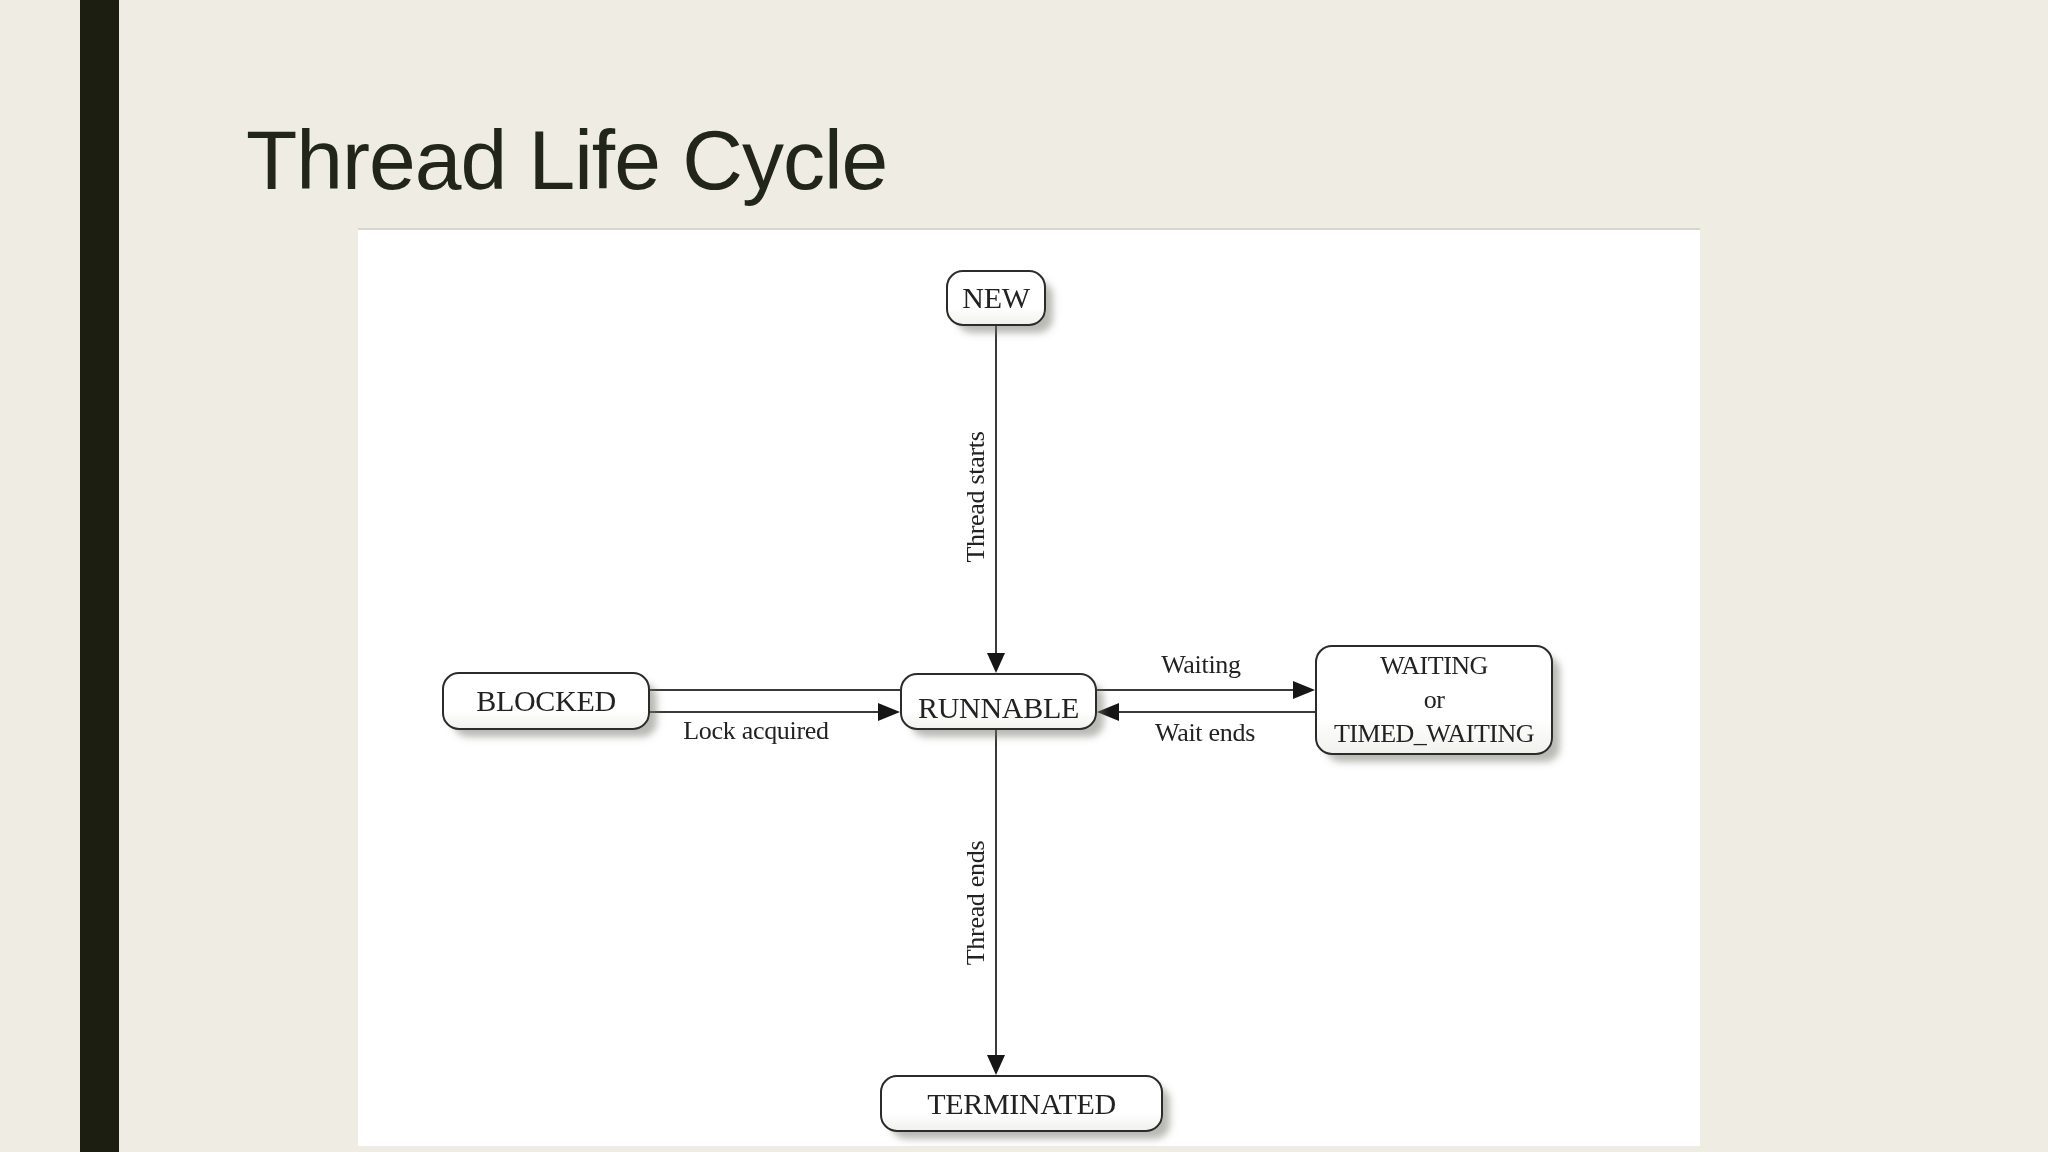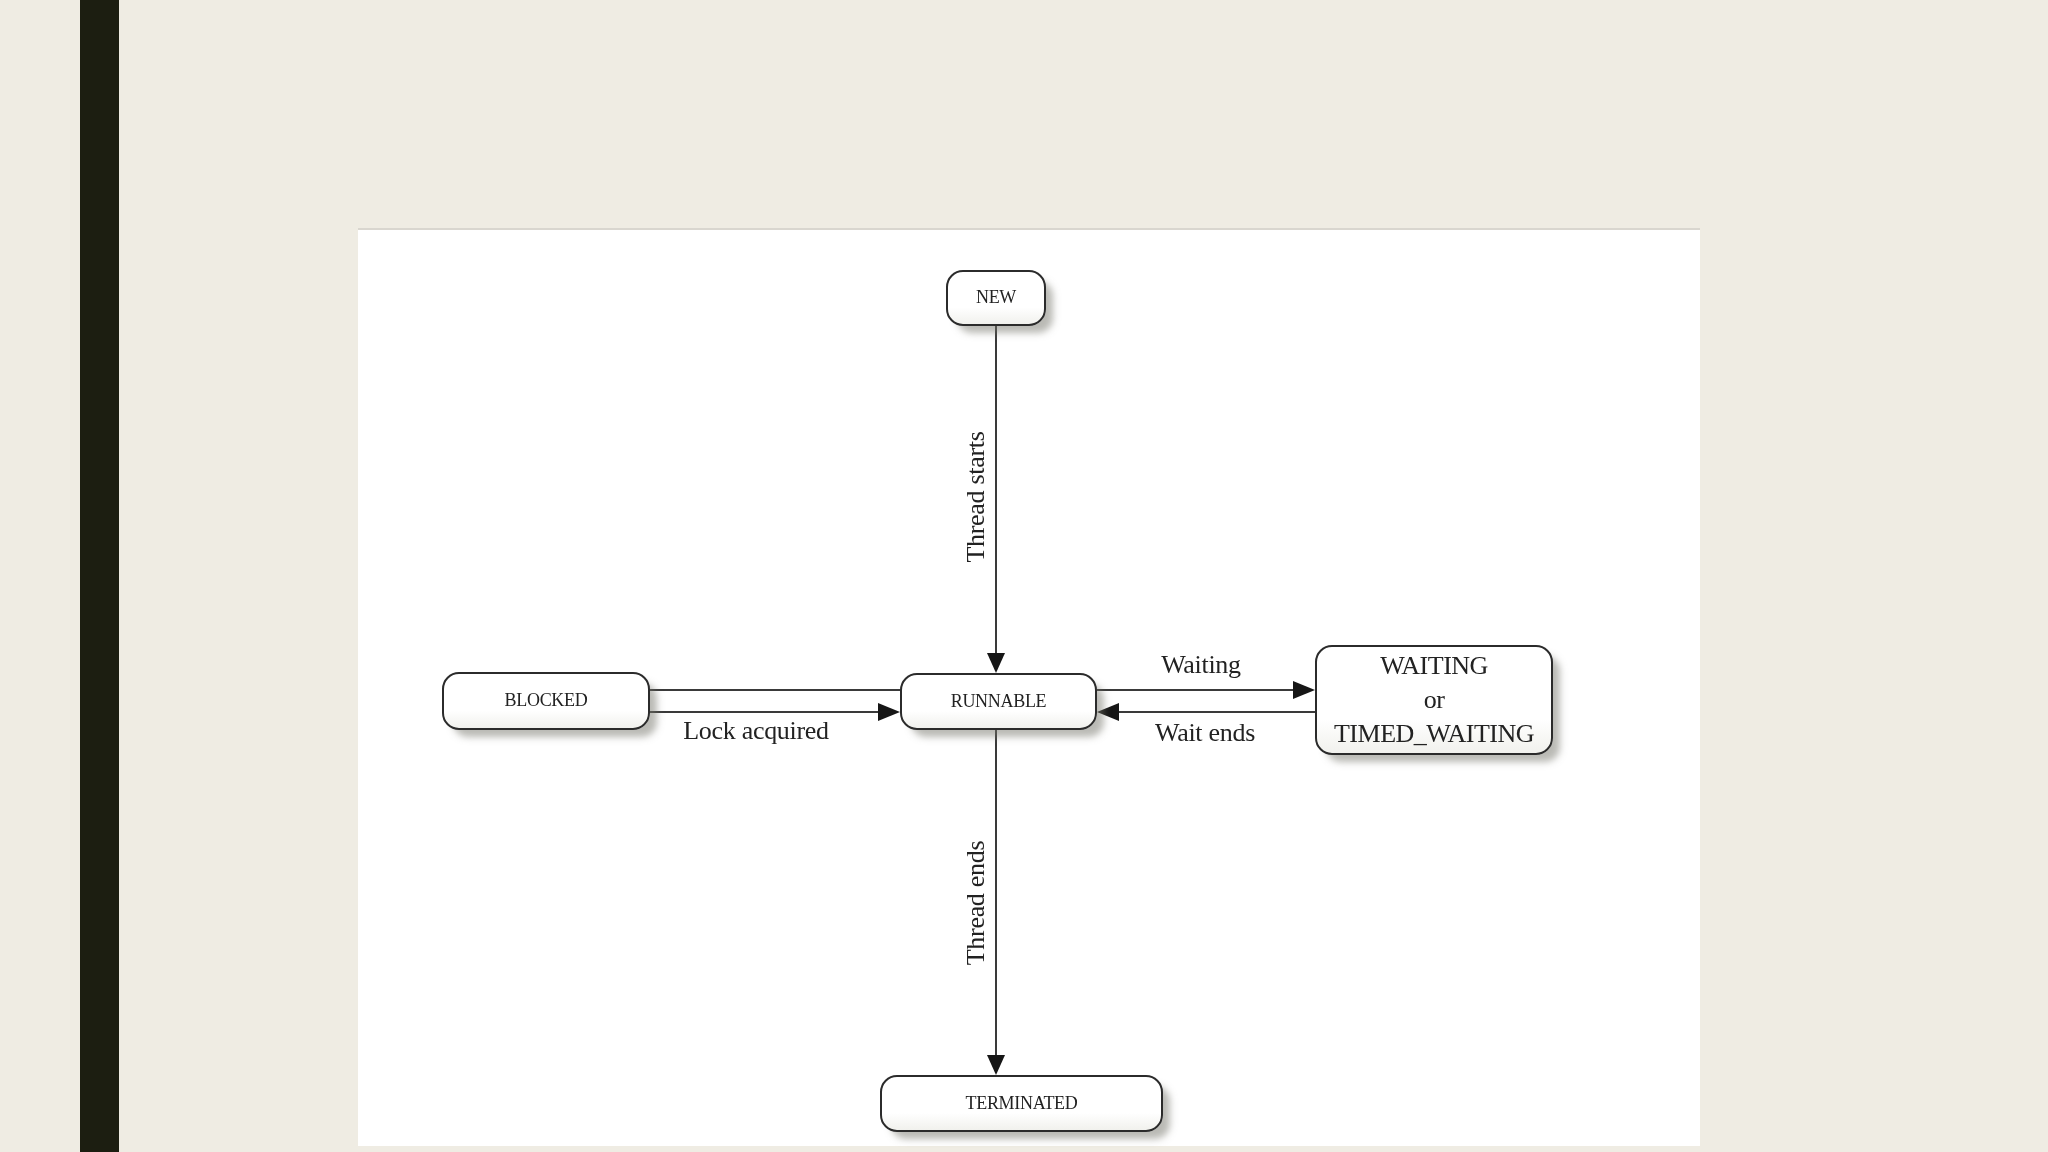--- a/index.html
+++ b/index.html
@@ -44,29 +44,29 @@
 
   
   .node{
     position:absolute;
     background:linear-gradient(180deg,#ffffff 68%,#f1f1ed 100%);
     border:2px solid var(--node-border);
     border-radius:17px;
     box-shadow:9px 9px 7px -2px var(--shadow);
     display:flex;flex-direction:column;align-items:center;justify-content:center;
     font-family:"Liberation Serif", serif;
-    font-size:18px;color:var(--text);
+    font-size:30px;color:var(--text);
     letter-spacing:-0.3px;
     box-sizing:border-box;
     text-align:center;
   }
   .node .nline{line-height:1.32;}
 
   #node-new       {left:588px;top:40px;  width:100px;height:56px;}
-  #node-runnable  {left:542px;top:443px; width:197px;height:57px;}
+  #node-runnable  {left:542px;top:443px; width:197px;height:57px;justify-content:flex-end;}
   #node-blocked   {left:84px; top:442px; width:208px;height:58px;}
   #node-waiting   {left:957px;top:415px; width:238px;height:110px;font-size:26px;letter-spacing:-0.5px;}
   #node-terminated{left:522px;top:845px; width:283px;height:57px;}
 
   
   .cline{position:absolute;background:var(--line);}
   #v-line-new-runnable      {left:637px;top:96px; width:2px;height:328px;}
   #v-line-runnable-term     {left:637px;top:500px;width:2px;height:326px;}
   #h-line-block-top         {left:282px;top:459px;width:260px;height:2px;}
   #h-line-block-bottom      {left:262px;top:481px;width:258px;height:2px;}
@@ -102,20 +102,21 @@
   #lbl-waiting         {left:693px;top:419px;}
   #lbl-wait-ended      {left:697px;top:487px;}
 </style>
 </head>
 <body>
 
 <div id="slide">
 
   <div class="accent-bar"></div>
 
+  <h1 class="title">Thread Life Cycle</h1>
 
   <div class="panel">
 
     <div class="cline" id="v-line-new-runnable"></div>
     <div class="cline" id="v-line-runnable-term"></div>
     <div class="cline" id="h-line-block-top"></div>
     <div class="cline" id="h-line-block-bottom"></div>
     <div class="cline" id="h-line-wait-top"></div>
     <div class="cline" id="h-line-wait-bottom"></div>
 

